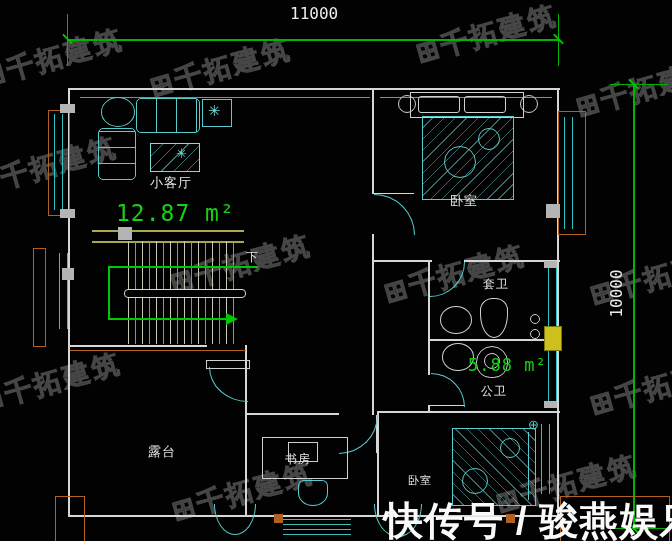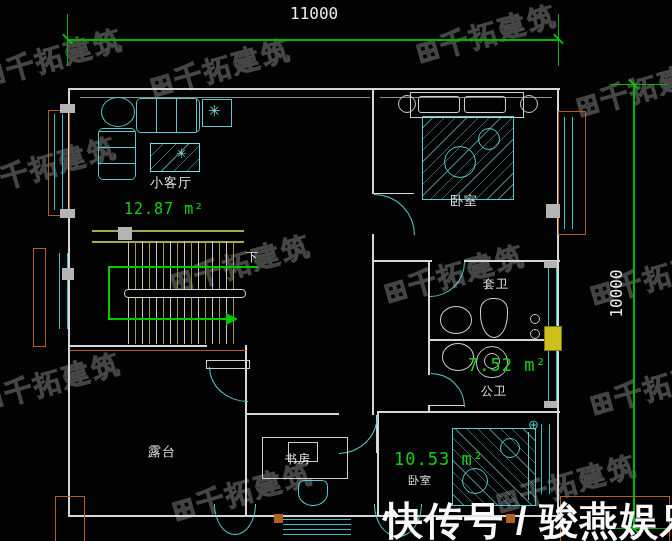--- a/index.html
+++ b/index.html
@@ -163,25 +163,24 @@
   <div class="wh" style="left:288px;top:442px;width:28px;height:18px"></div>
   <div class="cy" style="left:298px;top:480px;width:28px;height:24px;border-radius:6px 6px 50% 50%"></div>
 
   <div class="cy stripe45" style="left:452px;top:428px;width:82px;height:76px"></div>
   <div class="cy" style="left:462px;top:468px;width:24px;height:24px;border-radius:50%"></div>
   <div class="cy" style="left:500px;top:438px;width:18px;height:18px;border-radius:50%"></div>
   <div class="abs" style="left:528px;top:432px;width:1px;height:68px;background:#58cccc;z-index:3"></div>
   <div class="icon" style="left:528px;top:417px;font-size:13px;color:#58cccc">⊕</div>
 
   <div class="rlbl" style="left:150px;top:174px">小客厅</div>
-  <div class="area" style="left:124px;top:200px;font-size:15px">12.87 m²</div>
+  <div class="area" style="left:116px;top:200px;font-size:23px">12.87 m²</div>
   <div class="rlbl" style="left:450px;top:192px">卧室</div>
   <div class="rlbl" style="left:483px;top:276px;font-size:12px">套卫</div>
-  <div class="area" style="left:468px;top:355px;font-size:17px">7.52 m²</div>
+  <div class="area" style="left:468px;top:355px;font-size:17px">5.88 m²</div>
   <div class="rlbl" style="left:481px;top:383px;font-size:12px">公卫</div>
   <div class="rlbl" style="left:285px;top:451px;font-size:12px">书房</div>
   <div class="rlbl" style="left:148px;top:443px">露台</div>
-  <div class="area" style="left:394px;top:449px;font-size:17px">10.53 m²</div>
   <div class="rlbl" style="left:408px;top:473px;font-size:11px">卧室</div>
 
   <div class="footer">快传号 / 骏燕娱乐</div>
 
 </div>
 
 </body></html>

